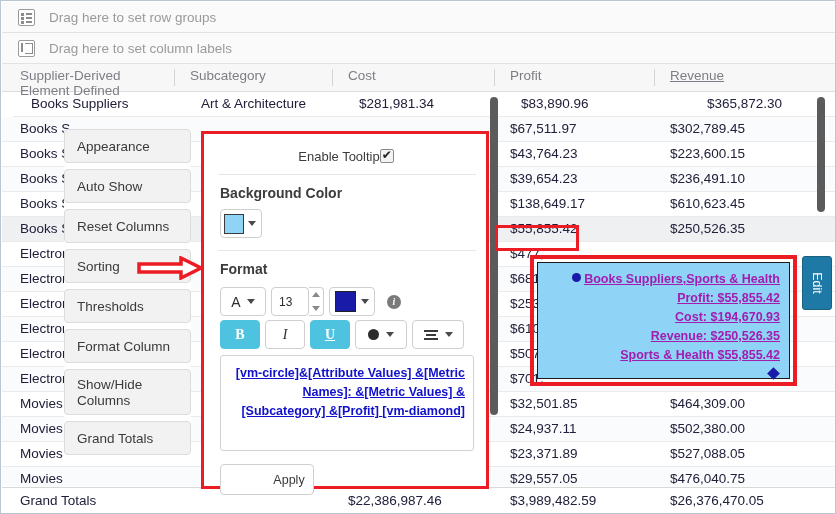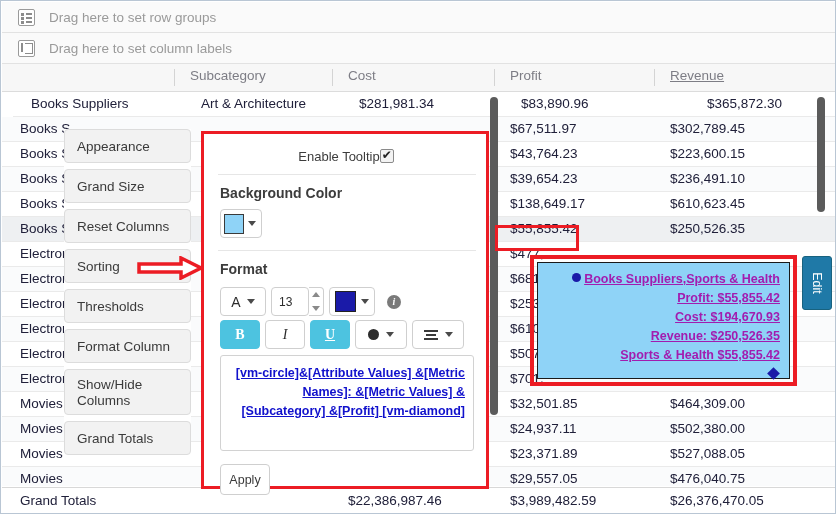--- a/index.html
+++ b/index.html
@@ -404,20 +404,21 @@
     width: 48px;
     height: 29px;
     border: 1px solid #cfcfcf;
     border-radius: 4px;
     background: #fff;
     font-size: 12.5px;
     color: #3a3a3a;
     display: flex;
     align-items: center;
     justify-content: center;
+    padding-left: 44px;
   }
 
   
   .red-arrow {
     position: absolute;
     left: 136px;
     top: 255px;
     width: 66px;
     height: 24px;
     z-index: 30;
@@ -508,20 +509,21 @@
   <div class="dragzone z1">
     <div class="dz-icon"></div>
     <div class="dz-text">Drag here to set row groups</div>
   </div>
   <div class="dragzone z2">
     <div class="dz-icon cols"></div>
     <div class="dz-text">Drag here to set column labels</div>
   </div>
 
   <div class="grid-header" id="grid-header">
+      <div class="hcell" style="left: 8px; width: 172px;"><span>Supplier-Derived</span><span class="l2">Element Defined</span></div>
       <div class="hcell" style="left: 178px; width: 158px;"><span>Subcategory</span></div>
       <div class="hsep" style="left: 172px;"></div>
       <div class="hcell" style="left: 336px; width: 152px;"><span>Cost</span></div>
       <div class="hsep" style="left: 330px;"></div>
       <div class="hcell" style="left: 498px; width: 158px;"><span>Profit</span></div>
       <div class="hsep" style="left: 492px;"></div>
       <div class="hcell" style="left: 658px; width: 160px; text-decoration: underline;"><span>Revenue</span></div>
       <div class="hsep" style="left: 652px;"></div>
     </div>
 
@@ -650,21 +652,21 @@
   <div class="gt-row" id="gt-row">
       <div class="gt-cell" style="left: 8px; width: 172px;">Grand Totals</div>
       <div class="gt-cell" style="left: 178px; width: 158px;"></div>
       <div class="gt-cell" style="left: 336px; width: 152px;">$22,386,987.46</div>
       <div class="gt-cell" style="left: 498px; width: 158px;">$3,989,482.59</div>
       <div class="gt-cell" style="left: 658px; width: 160px;">$26,376,470.05</div>
     </div>
 
   <div class="ctxmenu" id="ctxmenu">
       <div class="mi">Appearance</div>
-      <div class="mi">Grand Size</div>
+      <div class="mi">Auto Show</div>
       <div class="mi">Reset Columns</div>
       <div class="mi">Sorting</div>
       <div class="mi">Thresholds</div>
       <div class="mi">Format Column</div>
       <div class="mi two-line">
         <div>Show/Hide</div>
         <div>Columns</div>
       </div>
       <div class="mi">Grand Totals</div>
     </div>

